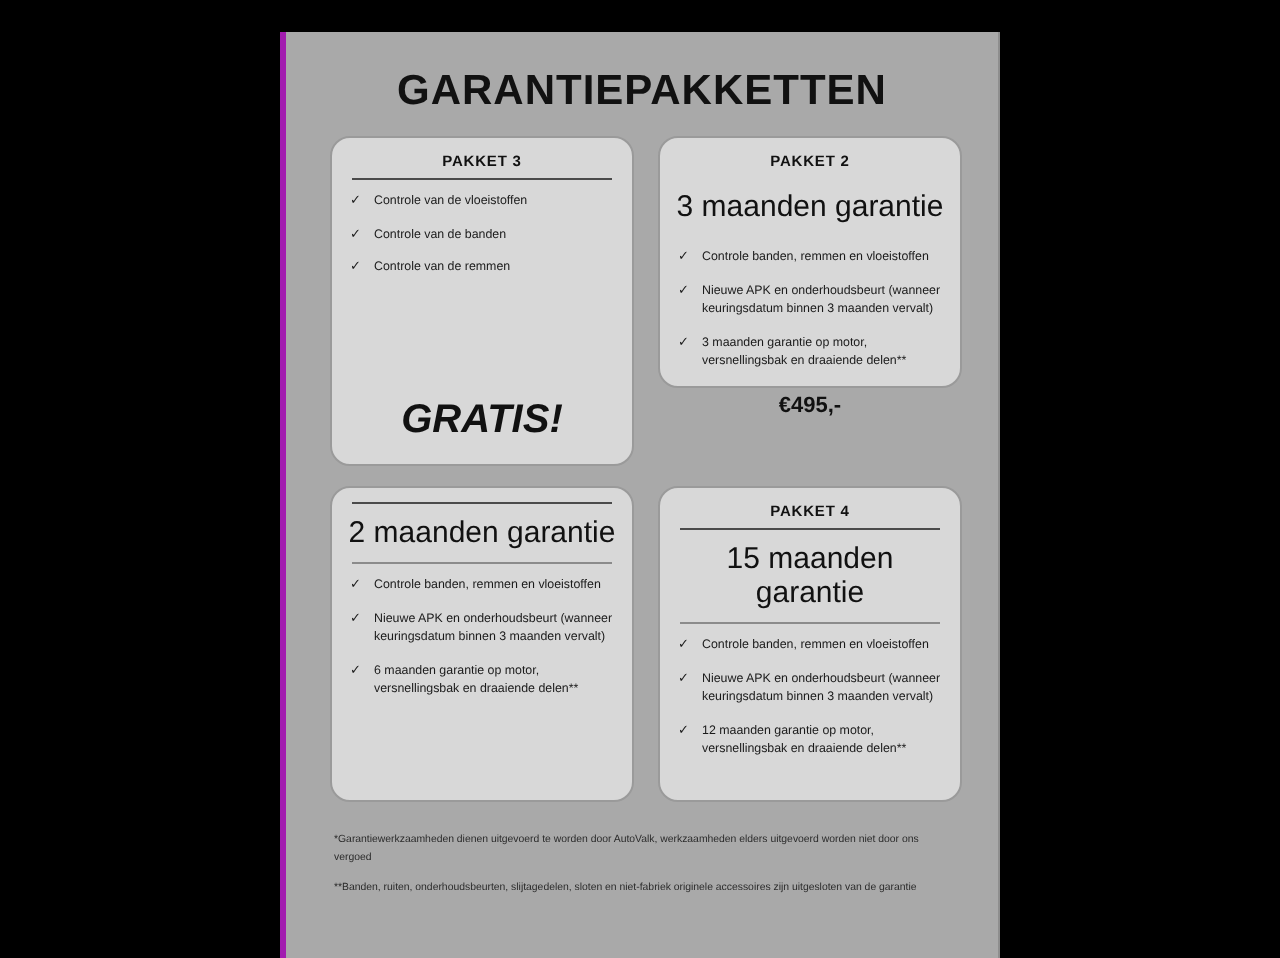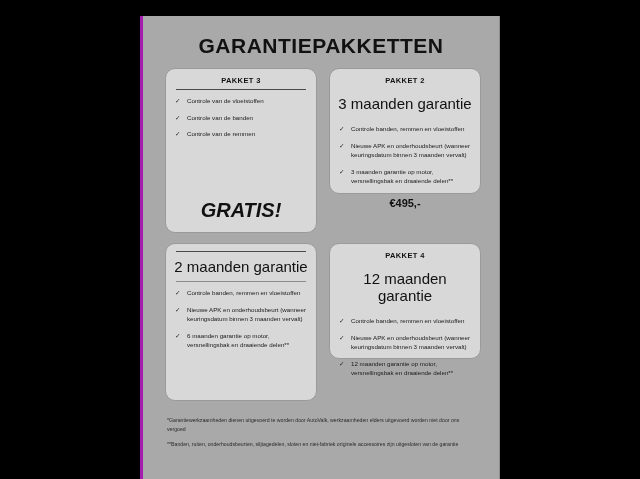--- a/index.html
+++ b/index.html
@@ -100,21 +100,21 @@
     font-size: 11px;
     font-weight: bold;
     color: #111;
     padding-top: 4px;
     padding-bottom: 2px;
   }
   .price.big { font-size: 20px; font-style: italic; }
   #card1 { height: 165px; }
   #card2 { height: 126px; }
   #card3 { height: 158px; }
-  #card4 { height: 116px; }
+  #card4 { height: 158px; }
   .row1 .card { height: 165px; }
   .row2 .card { height: 158px; }
   #footnotes {
     position: absolute;
     left: 24px; top: 400px;
     width: 312px;
     font-size: 5.2px;
     line-height: 1.65;
     color: #2b2b2b;
   }
@@ -184,21 +184,21 @@
           <ul class="feats">
             <li><span class="ck">✓</span><span>Controle banden, remmen en vloeistoffen</span></li>
             <li><span class="ck">✓</span><span>Nieuwe APK en onderhoudsbeurt (wanneer keuringsdatum binnen 3 maanden vervalt)</span></li>
             <li><span class="ck">✓</span><span>6 maanden garantie op motor, versnellingsbak en draaiende delen**</span></li>
           </ul>
         </div>
 
         <div class="card" id="card4">
           <div class="card-head">PAKKET 4</div>
           <div class="rule"></div>
-          <div class="sub">12 maanden garantie</div>
+          <div class="sub">15 maanden garantie</div>
           <div class="sub-rule"></div>
           <ul class="feats">
             <li><span class="ck">✓</span><span>Controle banden, remmen en vloeistoffen</span></li>
             <li><span class="ck">✓</span><span>Nieuwe APK en onderhoudsbeurt (wanneer keuringsdatum binnen 3 maanden vervalt)</span></li>
             <li><span class="ck">✓</span><span>12 maanden garantie op motor, versnellingsbak en draaiende delen**</span></li>
           </ul>
         </div>
 
       </div>
 

